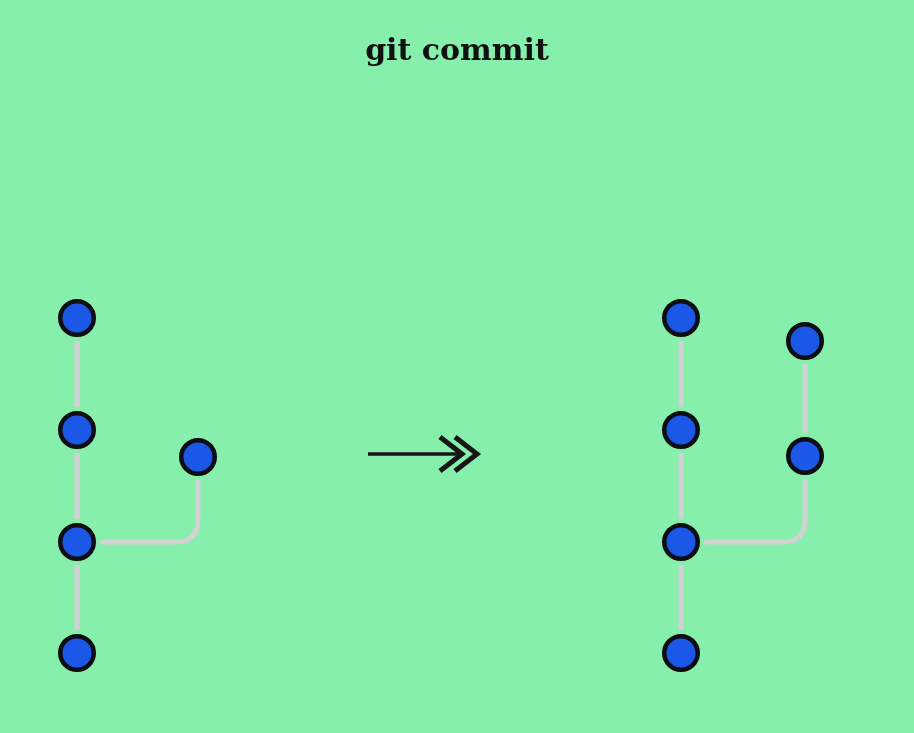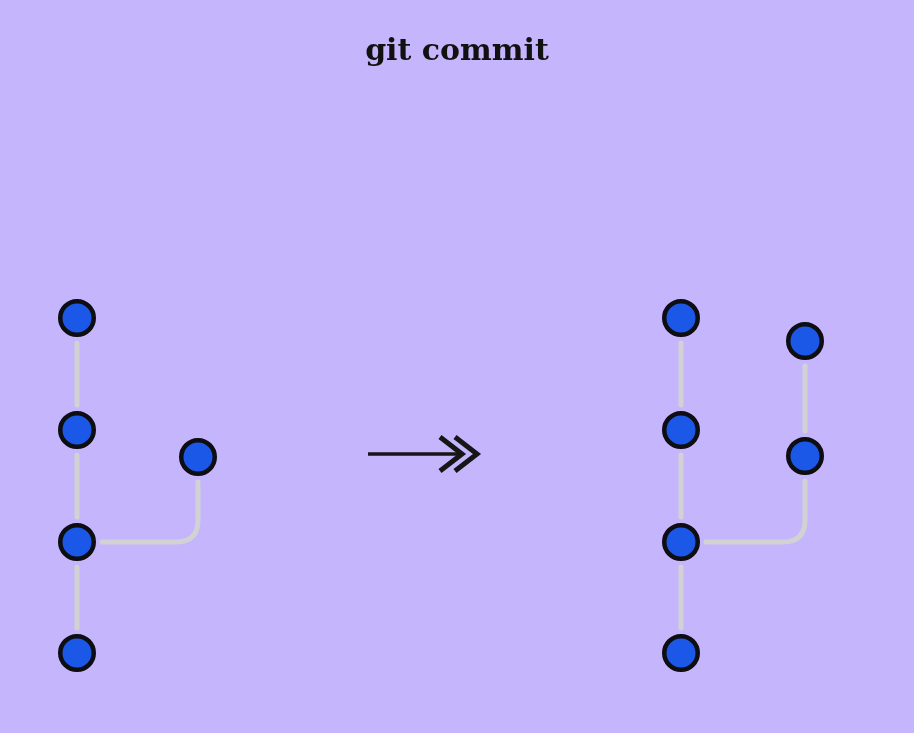--- a/index.html
+++ b/index.html
@@ -4,21 +4,21 @@
 <style>
   html, body {
     margin: 0;
     padding: 0;
     background: #ffffff;
   }
   .canvas {
     position: relative;
     width: 914px;
     height: 733px;
-    background: #c4b5fd;
+    background: #86efac;
     overflow: hidden;
     font-family: "DejaVu Serif", "Liberation Serif", serif;
   }
   .title {
     position: absolute;
     top: 30px;
     left: 0;
     width: 100%;
     margin: 0;
     text-align: center;

